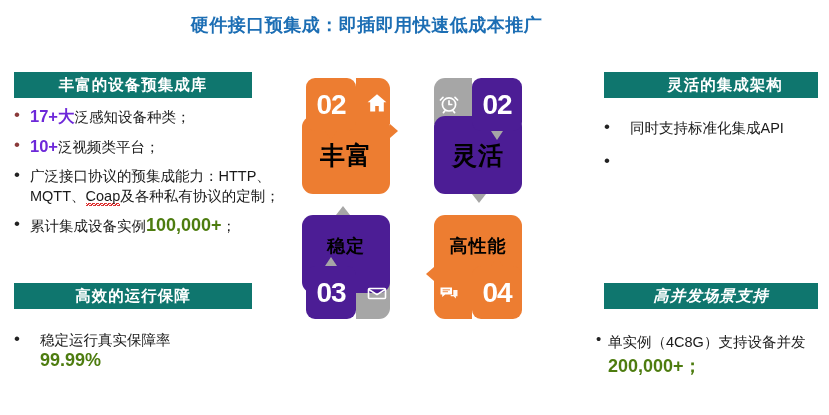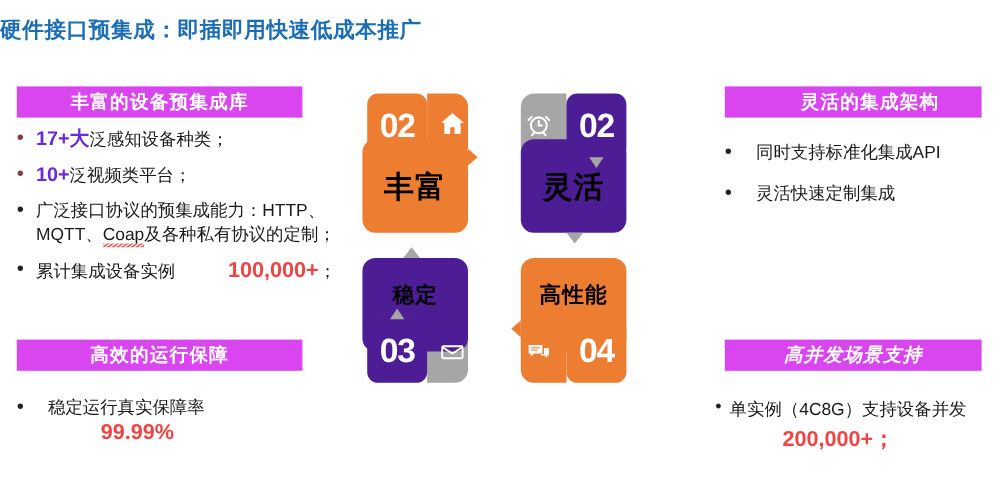--- a/index.html
+++ b/index.html
@@ -15,32 +15,32 @@
     font-family: "Liberation Sans", "DejaVu Sans", sans-serif;
     color: #1a1a1a;
   }
 
   
   #slide-title {
     position: absolute;
     left: 0;
     top: 13px;
     width: 733px;
-    text-align: left;
+    text-align: center;
     font-size: 18px;
     font-weight: bold;
     color: #1c6eb4;
     letter-spacing: 0.5px;
     white-space: nowrap;
   }
 
   
   .section-bar {
     position: absolute;
-    background: #d946ef;
+    background: #0f766e;
     color: #ffffff;
     font-size: 15.5px;
     font-weight: bold;
     letter-spacing: 1px;
     display: flex;
     align-items: center;
     justify-content: center;
     box-sizing: border-box;
   }
 
@@ -73,24 +73,23 @@
     font-size: 14.5px;
     line-height: 20px;
     color: #1a1a1a;
   }
   .em-red {
     color: #6d28d9;
     font-weight: bold;
     font-size: 16.5px;
   }
   .em-red-lg {
-    color: #ef4444;
+    color: #4d7c0f;
     font-weight: bold;
     font-size: 18px;
-    padding-left: 44px;
   }
   .spell {
     border-bottom: 0px;
     background-image:
       repeating-linear-gradient(135deg,
         #d33 0px, #d33 1px, transparent 1px, transparent 2px);
     background-repeat: repeat-x;
     background-size: 4px 3px;
     background-position: 0 100%;
     padding-bottom: 2px;
@@ -305,21 +304,20 @@
 
 <div class="section-bar" id="bar-flexarch">灵活的集成架构</div>
 
 <div class="bullet-list" id="list-flexarch">
   <div class="bullet-row">
     <span class="bullet-dot">•</span>
     <span class="bullet-text">同时支持标准化集成API</span>
   </div>
   <div class="bullet-row">
     <span class="bullet-dot">•</span>
-    <span class="bullet-text">灵活快速定制集成</span>
   </div>
 </div>
 
 <div class="section-bar" id="bar-concurrency">高并发场景支持</div>
 
 <div class="bullet-list" id="list-concurrency">
   <div class="bullet-row">
     <span class="bullet-dot">•</span>
     <span class="bullet-text"><span>单实例（4C8G）支持设备并发</span><span class="em-red-lg">200,000+；</span></span>
   </div>

